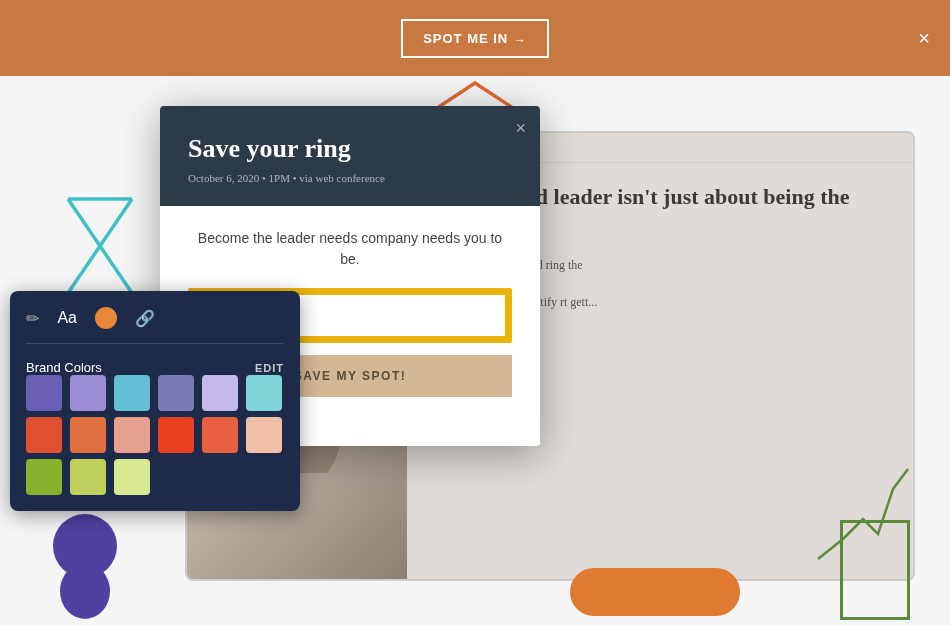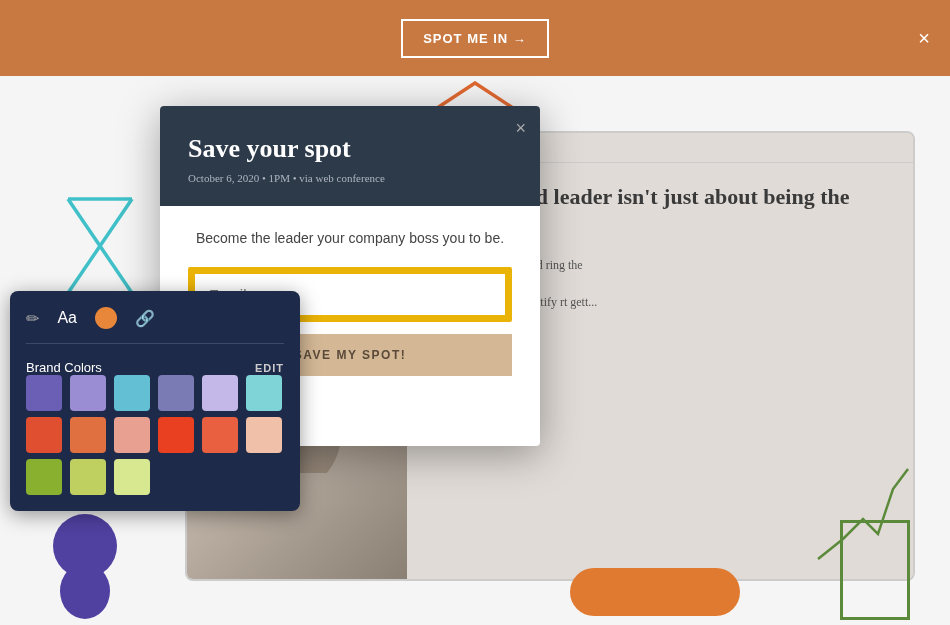--- a/index.html
+++ b/index.html
@@ -381,25 +381,25 @@
             <polyline points="5,110 30,90 50,70 65,85 80,40 95,20" fill="none" stroke="#5a8a3a" stroke-width="2.5"></polyline>
           </svg>
         </div>
       </div>
     </div>
   </div>
 
   <div class="modal-overlay">
     <button class="modal-close-btn">×</button>
     <div class="modal-header">
-      <div class="modal-title">Save your spot</div>
+      <div class="modal-title">Save your ring</div>
       <div class="modal-subtitle">October 6, 2020 • 1PM • via web conference</div>
     </div>
     <div class="modal-body">
-      <div class="modal-description">Become the leader your company boss you to be.</div>
+      <div class="modal-description">Become the leader needs company needs you to be.</div>
       <input class="modal-email-input" type="email" placeholder="Email" style="">
       <button class="modal-submit-btn">SAVE MY SPOT!</button>
     </div>
   </div>
 
   <div class="color-panel">
     <div class="panel-toolbar">
       <span class="tool-icon">✏</span>
       <span class="tool-aa">Aa</span>
       <div class="tool-circle"></div>

